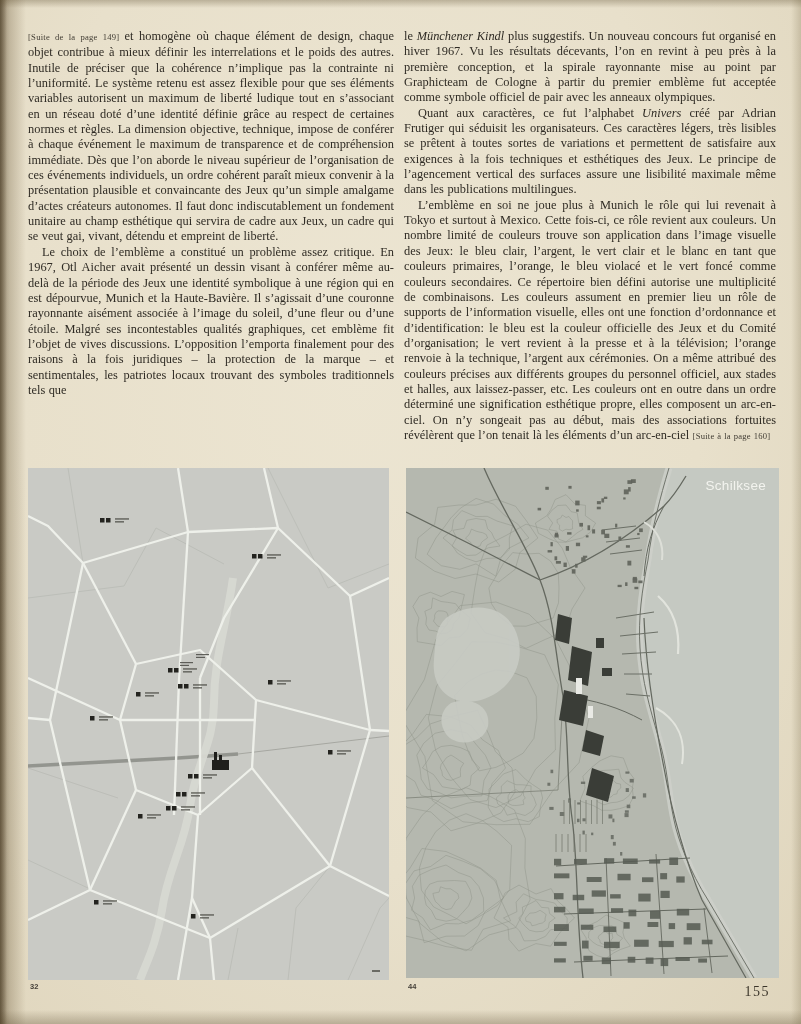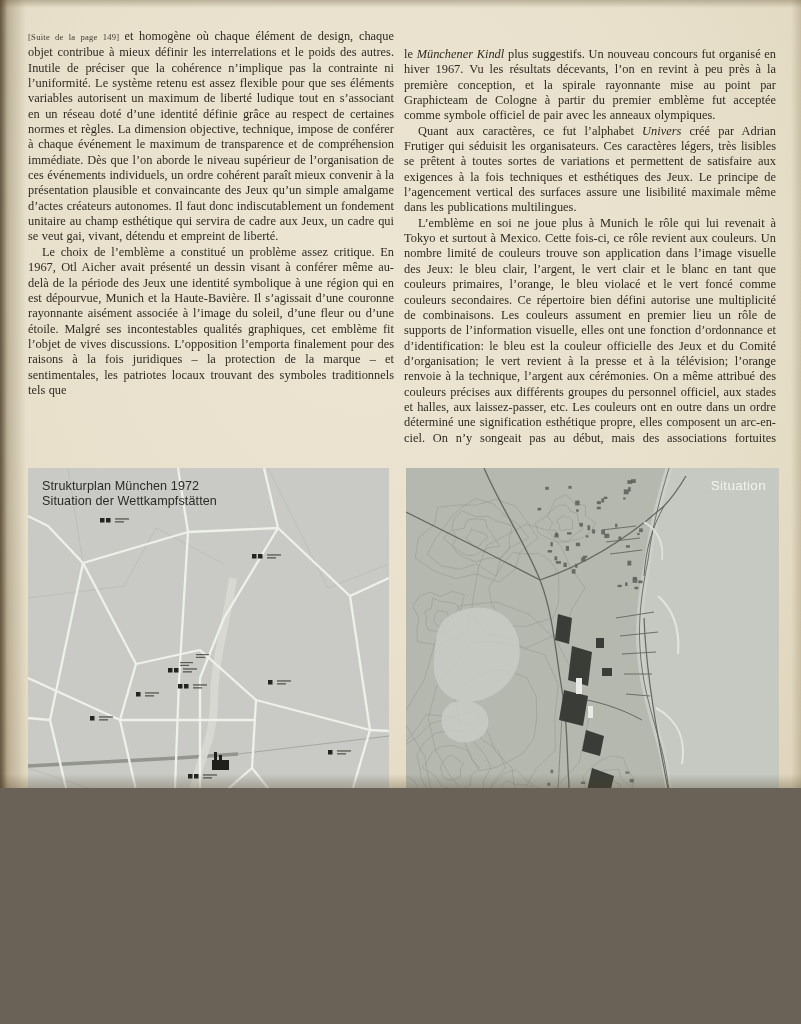--- a/index.html
+++ b/index.html
@@ -1,33 +1,33 @@
 <!DOCTYPE html>
 <html lang="fr"><head>
 <meta charset="utf-8">
 <style>
   html,body{margin:0;padding:0;}
   body{width:801px;height:1024px;overflow:hidden;background:#6b6257;}
-  .page{position:relative;width:801px;height:788px;overflow:hidden;
+  .page{position:relative;width:801px;height:1024px;overflow:hidden;
         background:radial-gradient(ellipse at 45% 35%, #ece5d2 0%, #e8e0cb 55%, #dfd5bc 100%);}
   
   .edge{position:absolute;pointer-events:none;}
   .edge-left{left:0;top:0;bottom:0;width:26px;
     background:linear-gradient(90deg, rgba(78,60,32,.55) 0%, rgba(100,82,50,.28) 38%, rgba(120,100,65,0) 100%);}
   .edge-left2{left:0;top:0;bottom:0;width:7px;background:linear-gradient(90deg, rgba(55,42,20,.5), rgba(55,42,20,0));}
   .edge-top{top:0;left:0;right:0;height:8px;background:linear-gradient(rgba(90,75,45,.32), rgba(90,75,45,0));}
   .edge-bottom{bottom:0;left:0;right:0;height:14px;background:linear-gradient(rgba(80,65,38,0), rgba(80,65,38,.3));}
   .edge-right{top:0;bottom:0;right:0;width:10px;background:linear-gradient(270deg, rgba(100,85,50,.22), rgba(100,85,50,0));}
 
   
   .text-block{position:absolute;left:28px;top:29px;width:748px;height:418px;overflow:hidden;
               display:flex;gap:10px;}
   .col{font-family:"Liberation Serif", serif;color:#2f2b24;}
   #col-left{width:366px;}
-  #col-right{width:372px;margin-top:18px;}
+  #col-right{width:372px;}
   .para{margin:0;text-align:justify;font-size:12.4px;line-height:15.35px;
         hyphens:auto;-webkit-hyphens:auto;word-spacing:.03em;}
   .para.indent{text-indent:14px;}
   .it{font-style:italic;}
   .note{font-size:8.6px;letter-spacing:.25px;color:#413c33;}
 
   
   .figures{position:absolute;left:28px;top:468px;display:flex;gap:17px;}
   .fig{position:relative;margin:0;}
   .fig svg{display:block;}
@@ -159,24 +159,20 @@
             <rect x="152" y="194" width="13" height="1.2" fill="#4a4a44" opacity="0.85"></rect>
             <rect x="152" y="196.8" width="9" height="1.2" fill="#4a4a44" opacity="0.85"></rect>
           </g>
         <g fill="#1f1f1c">
           <path d="M184,292 h17 v10 h-17 z"></path>
           <path d="M186,284 h3 v8 h-3 z"></path>
             <path d="M191,287 h3 v5 h-3 z"></path>
         </g>
         <rect x="344" y="502" width="8" height="2" fill="#6a6a64"></rect>
       </svg>
-      <div class="map-title">
-        <div>Strukturplan München 1972</div>
-        <div>Situation der Wettkampfstätten</div>
-      </div>
       <figcaption class="fig-num">32</figcaption>
     </figure>
 
     <figure class="fig fig-right">
       <svg viewBox="0 0 373 510" aria-hidden="true">
         <rect x="0" y="0" width="373" height="510" fill="#b5b8af"></rect>
         <g id="rm-contours">
             <path d="M81.5,70.0L77.6,72.5L75.5,74.4L74.1,77.9L70.0,79.1L66.2,77.4L64.6,74.3L62.1,72.6L59.5,70.0L62.4,67.5L63.9,65.2L65.4,61.1L70.0,63.1L73.1,64.0L76.6,64.7L80.3,66.6Z" fill="none" stroke="#8f948a" stroke-width="0.6" opacity="0.8"></path>
             <path d="M88.0,70.0L94.0,78.0L82.3,79.8L76.6,82.7L70.0,87.0L60.9,87.5L53.5,83.2L46.0,77.9L50.6,70.0L46.9,62.3L58.0,60.4L60.8,52.3L70.0,50.5L79.3,52.0L81.6,60.7L85.7,64.8Z" fill="none" stroke="#8f948a" stroke-width="0.6" opacity="0.8"></path>
             <path d="M103.3,70.0L103.5,81.1L94.6,89.7L80.6,90.5L70.0,93.8L59.6,90.1L51.3,85.0L46.4,77.8L37.0,70.0L46.0,62.1L47.4,51.9L55.8,42.6L70.0,48.6L81.2,48.3L91.2,53.1L106.7,57.8Z" fill="none" stroke="#8f948a" stroke-width="0.6" opacity="0.8"></path>
@@ -400,21 +396,21 @@
             <rect x="148.0" y="490.3" width="11.8" height="4.2" fill="#565a52" opacity="0.85"></rect>
             <rect x="177.4" y="487.8" width="9.2" height="5.0" fill="#565a52" opacity="0.85"></rect>
             <rect x="195.8" y="489.5" width="9.1" height="6.6" fill="#565a52" opacity="0.85"></rect>
             <rect x="221.7" y="488.8" width="7.6" height="5.9" fill="#565a52" opacity="0.85"></rect>
             <rect x="239.7" y="489.5" width="7.8" height="6.3" fill="#565a52" opacity="0.85"></rect>
             <rect x="254.6" y="490.5" width="7.6" height="7.6" fill="#565a52" opacity="0.85"></rect>
             <rect x="269.5" y="489.0" width="14.3" height="4.0" fill="#565a52" opacity="0.85"></rect>
             <rect x="292.2" y="490.5" width="8.8" height="4.1" fill="#565a52" opacity="0.85"></rect>
           </g>
       </svg>
-      <div class="map-label">Situation</div>
+      <div class="map-label">Schilksee</div>
       <figcaption class="fig-num">44</figcaption>
     </figure>
   </section>
 
   <div class="page-number">155</div>
 
   <div class="edge edge-left"></div>
   <div class="edge edge-left2"></div>
   <div class="edge edge-top"></div>
   <div class="edge edge-bottom"></div>

